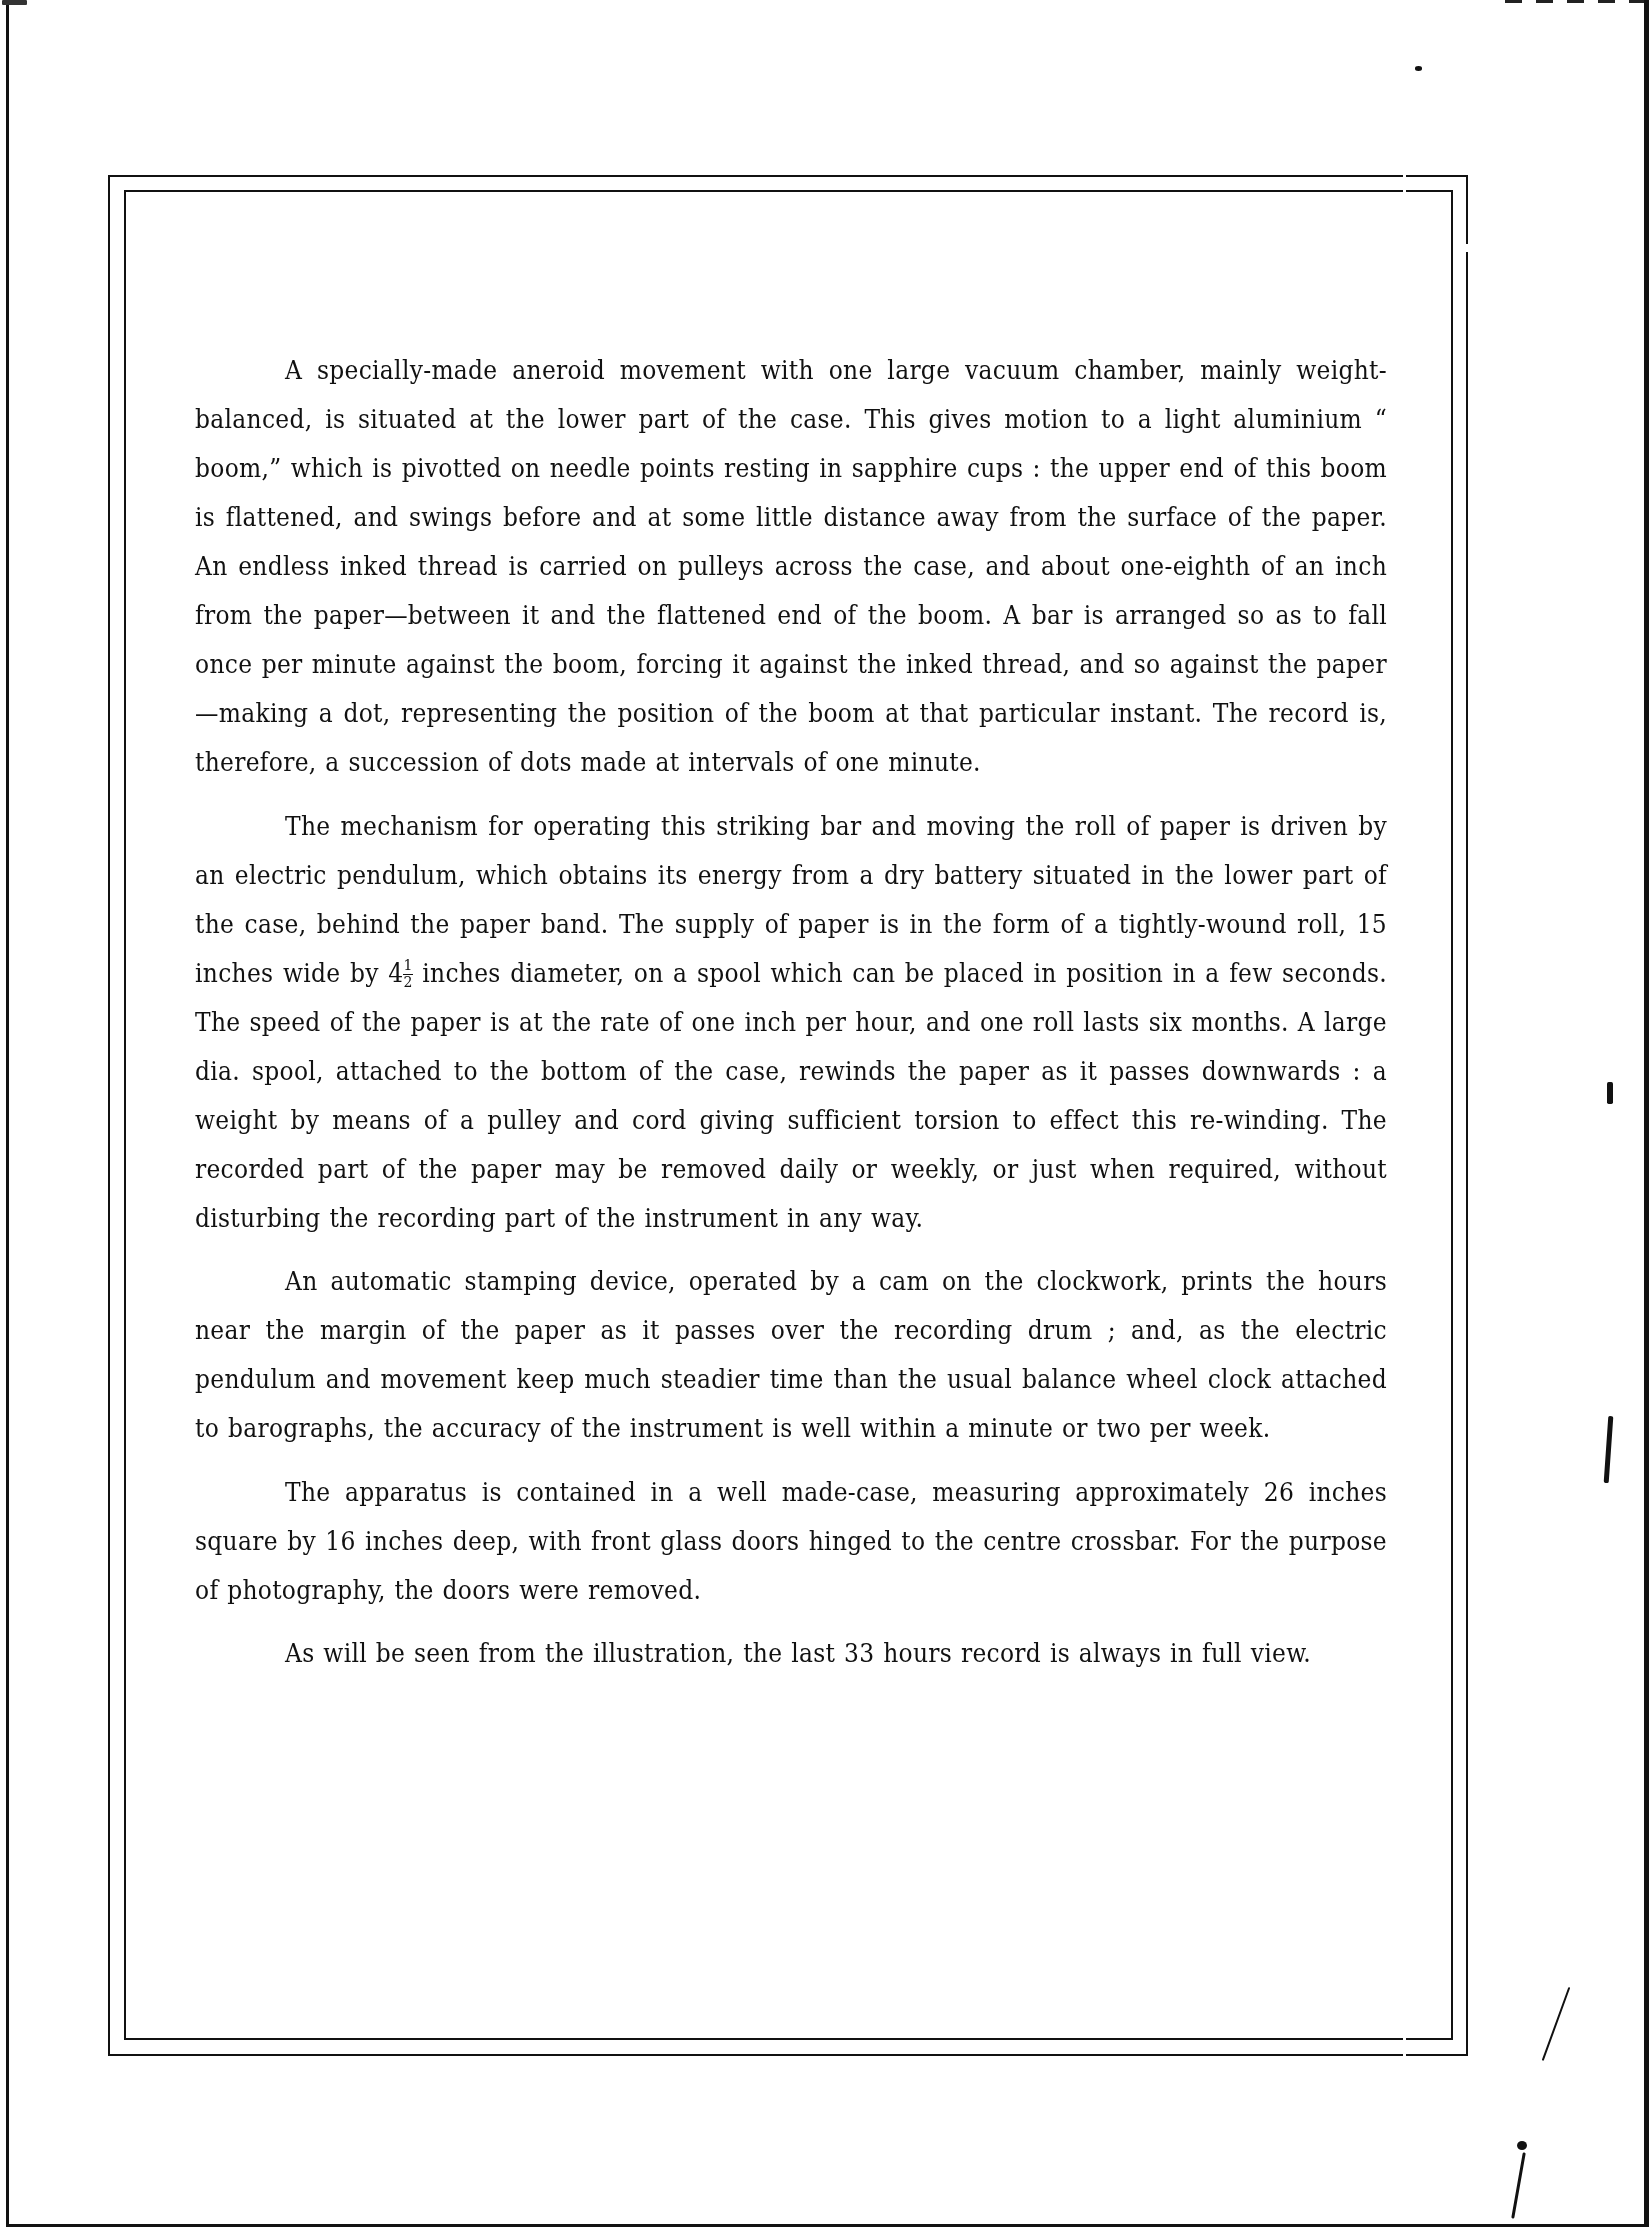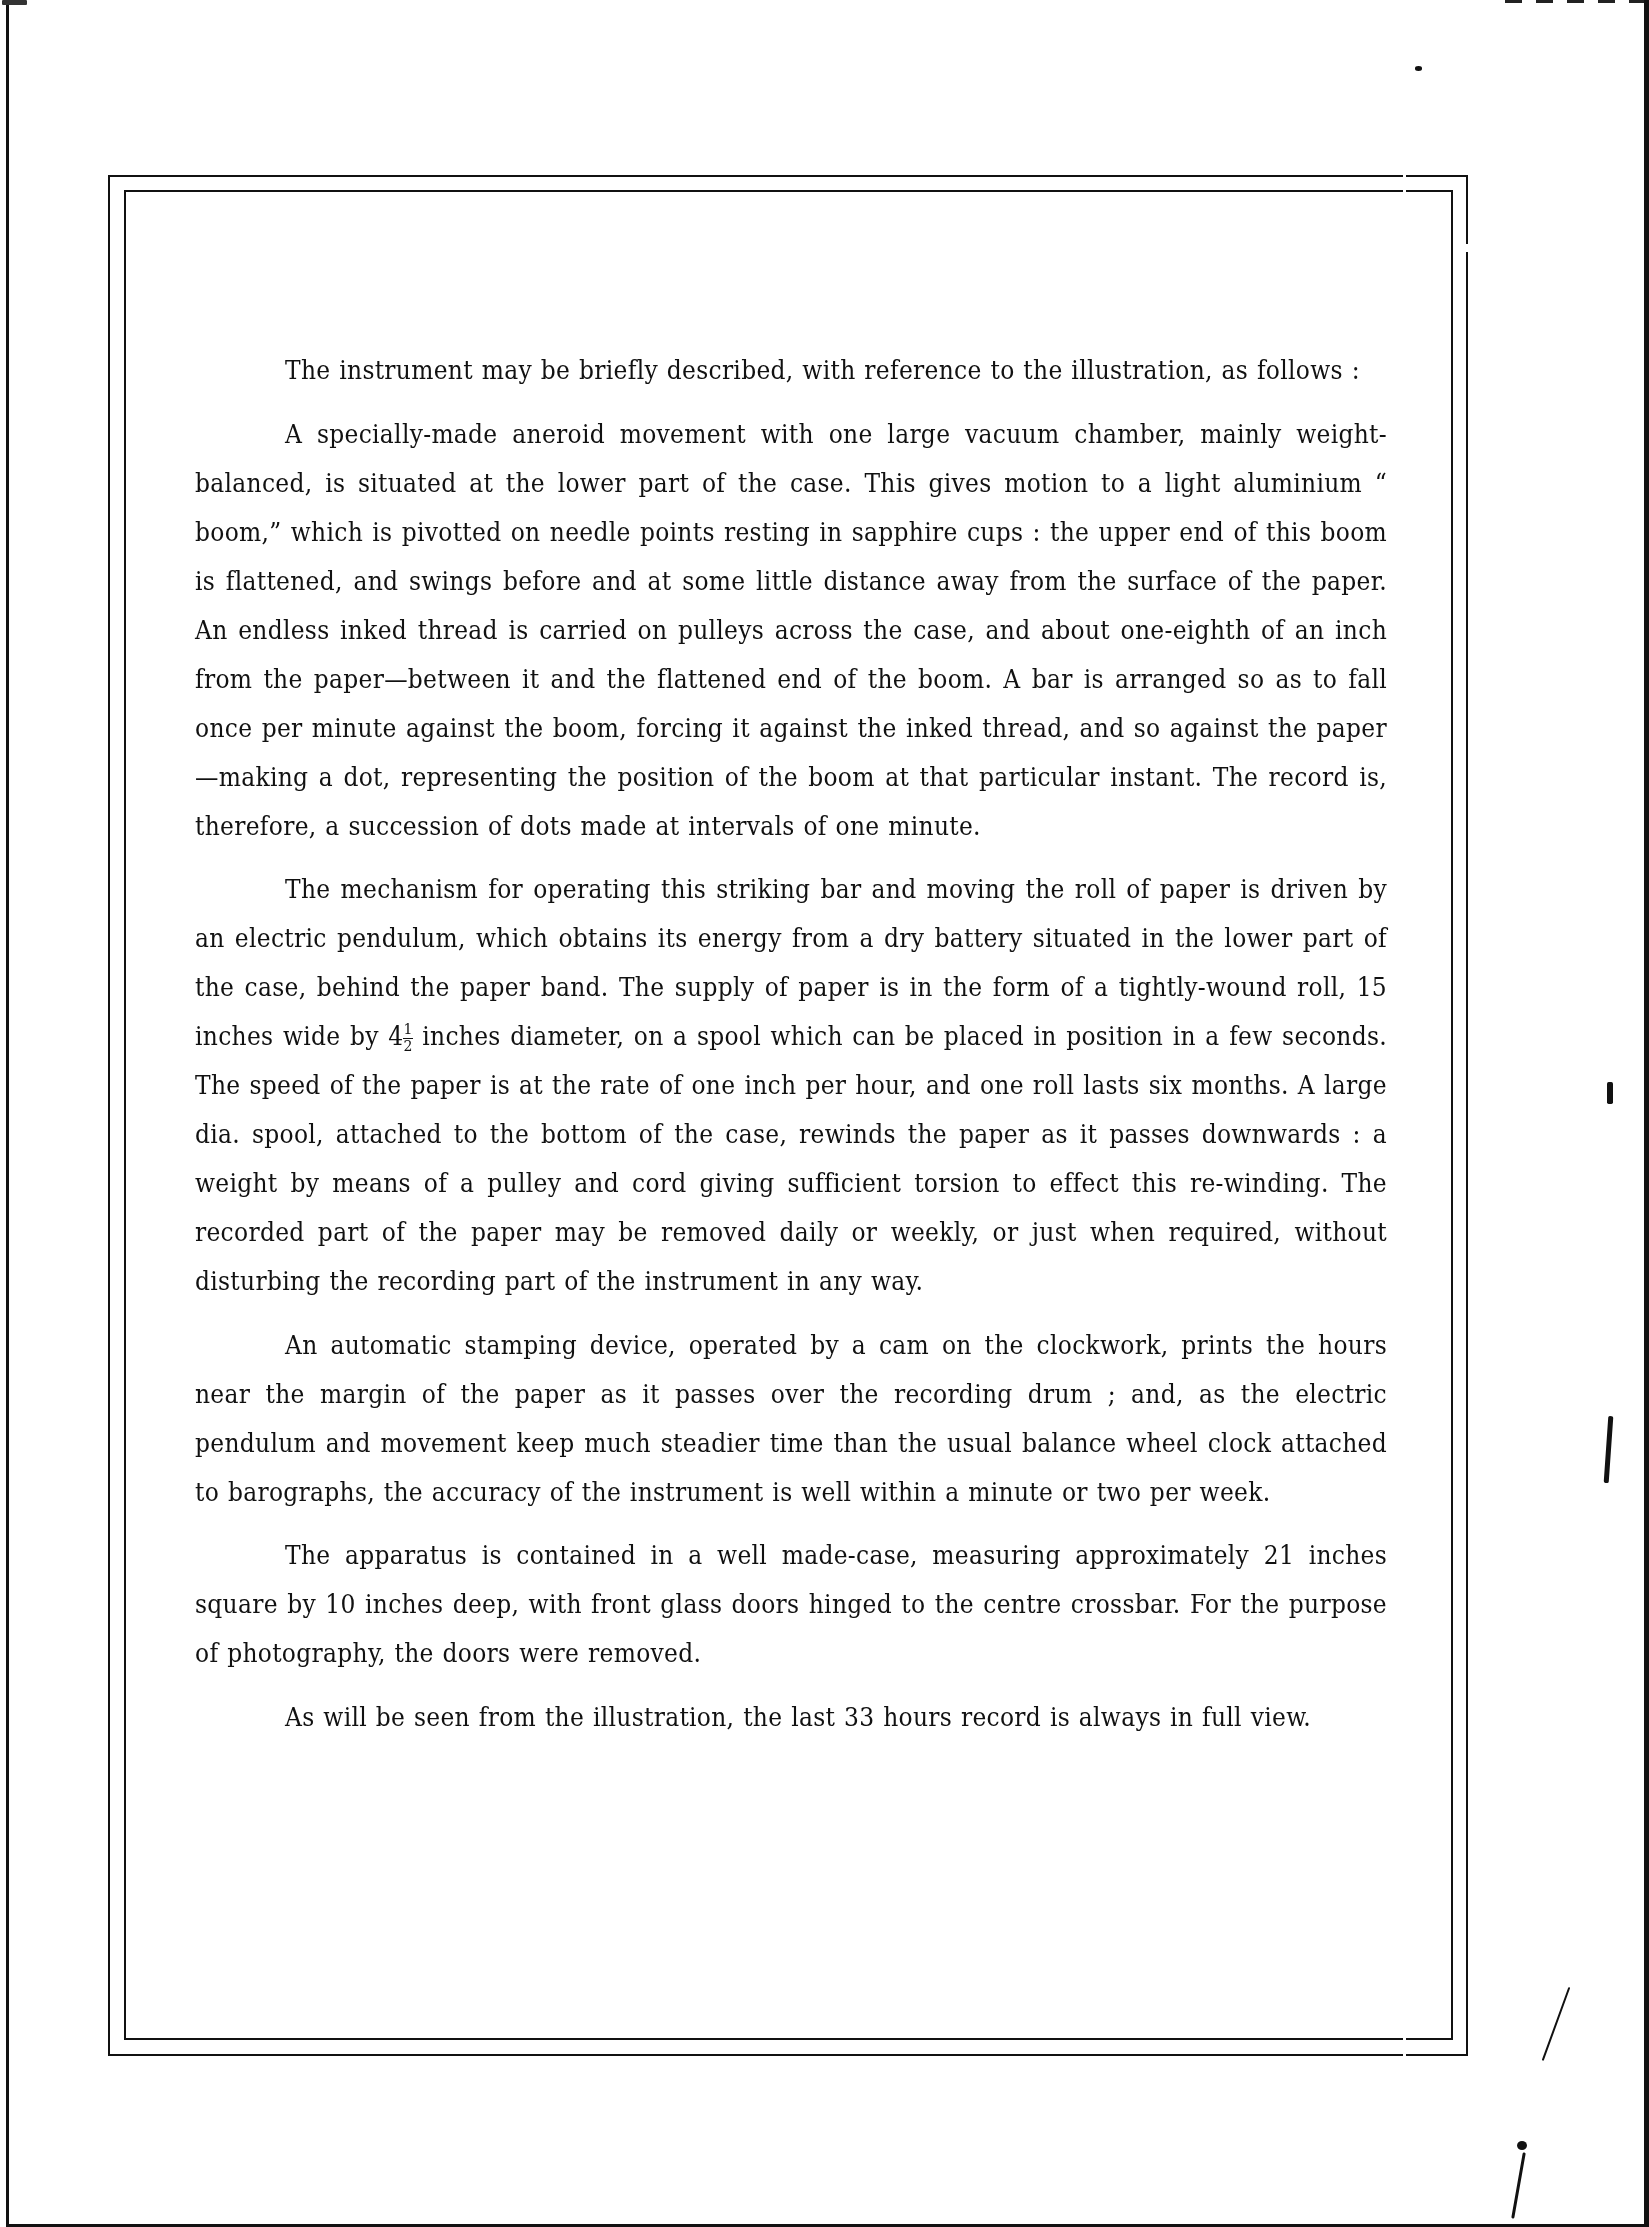--- a/index.html
+++ b/index.html
@@ -122,20 +122,19 @@
 <div class="smudge" style="left:1555px;top:1985px;width:2.2px;height:78px;border-radius:1.1px;transform:rotate(20deg);"></div>
 
 <div class="frame-outer"></div>
 <div class="frame-inner"></div>
 
 <div class="frame-gap" style="left:1458px;top:244px;width:12.3px;height:7.8px;"></div>
 <div class="frame-gap" style="left:1403px;top:170px;width:3.3px;height:25px;"></div>
 <div class="frame-gap" style="left:1403px;top:2035px;width:3.3px;height:25px;"></div>
 
 <div class="text-body">
-  <p class="para intro">The instrument may be briefly described, with reference to the illustration, as follows :</p>
   <p class="para">A specially-made aneroid movement with one large vacuum chamber, mainly weight-balanced, is situated at the lower part of the case.  This gives motion to a light aluminium “ boom,” which is pivotted on needle points resting in sapphire cups :  the upper end of this boom is flattened, and swings before and at some little distance away from the surface of the paper.  An endless inked thread is carried on pulleys across the case, and about one-eighth of an inch from the paper—between it and the flattened end of the boom.  A bar is arranged so as to fall once per minute against the boom, forcing it against the inked thread, and so against the paper—making a dot, representing the position of the boom at that particular instant.  The record is, therefore, a succession of dots made at intervals of one minute.</p>
   <p class="para"><span id="mech-before">The mechanism for operating this striking bar and moving the roll of paper is driven by an electric pendulum, which obtains its energy from a dry battery situated in the lower part of the case, behind the paper band.  The supply of paper is in the form of a tightly-wound roll, 15 inches wide by 4</span><span class="frac"><span class="num">1</span><span class="den">2</span></span><span> inches diameter, on a spool which can be placed in position in a few seconds.  The speed of the paper is at the rate of one inch per hour, and one roll lasts six months.  A large dia. spool, attached to the bottom of the case, rewinds the paper as it passes downwards :  a weight by means of a pulley and cord giving sufficient torsion to effect this re-winding.  The recorded part of the paper may be removed daily or weekly, or just when required, without disturbing the recording part of the instrument in any way.</span></p>
   <p class="para">An automatic stamping device, operated by a cam on the clockwork, prints the hours near the margin of the paper as it passes over the recording drum ;  and, as the electric pendulum and movement keep much steadier time than the usual balance wheel clock attached to barographs, the accuracy of the instrument is well within a minute or two per week.</p>
-  <p class="para">The apparatus is contained in a well made-case, measuring approximately 21 inches square by 10 inches deep, with front glass doors hinged to the centre crossbar.  For the purpose of photography, the doors were removed.</p>
+  <p class="para">The apparatus is contained in a well made-case, measuring approximately 26 inches square by 16 inches deep, with front glass doors hinged to the centre crossbar.  For the purpose of photography, the doors were removed.</p>
   <p class="para">As will be seen from the illustration, the last 33 hours record is always in full view.</p>
 </div>
 
 
 </body></html>

